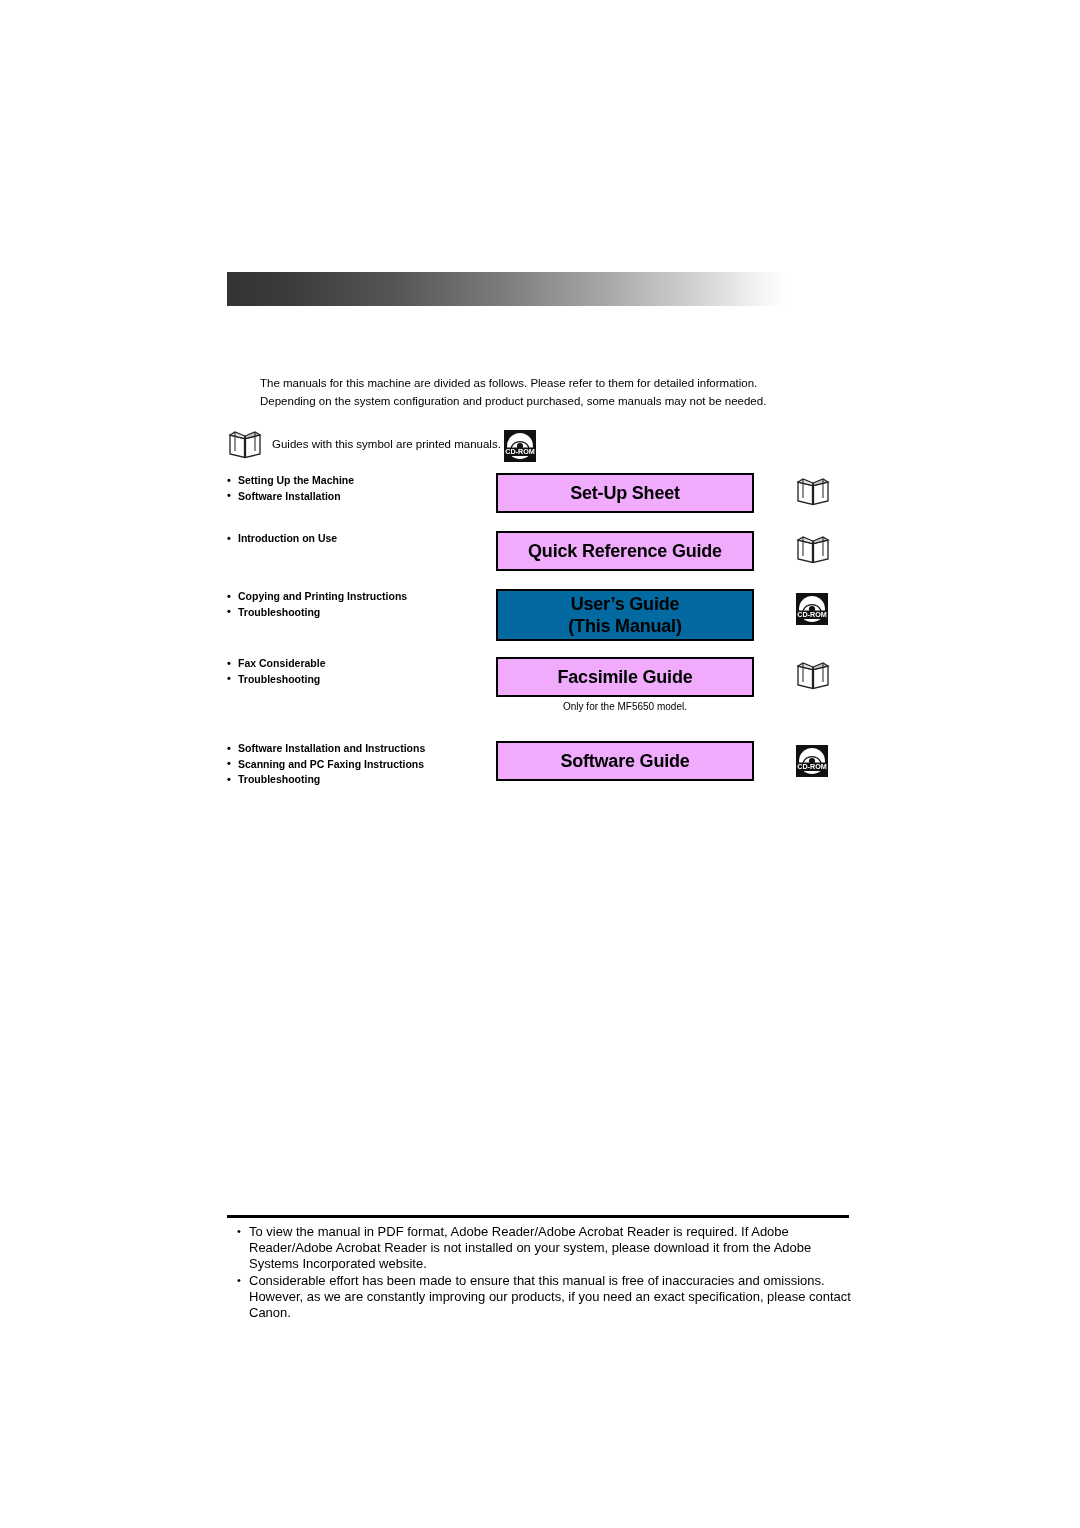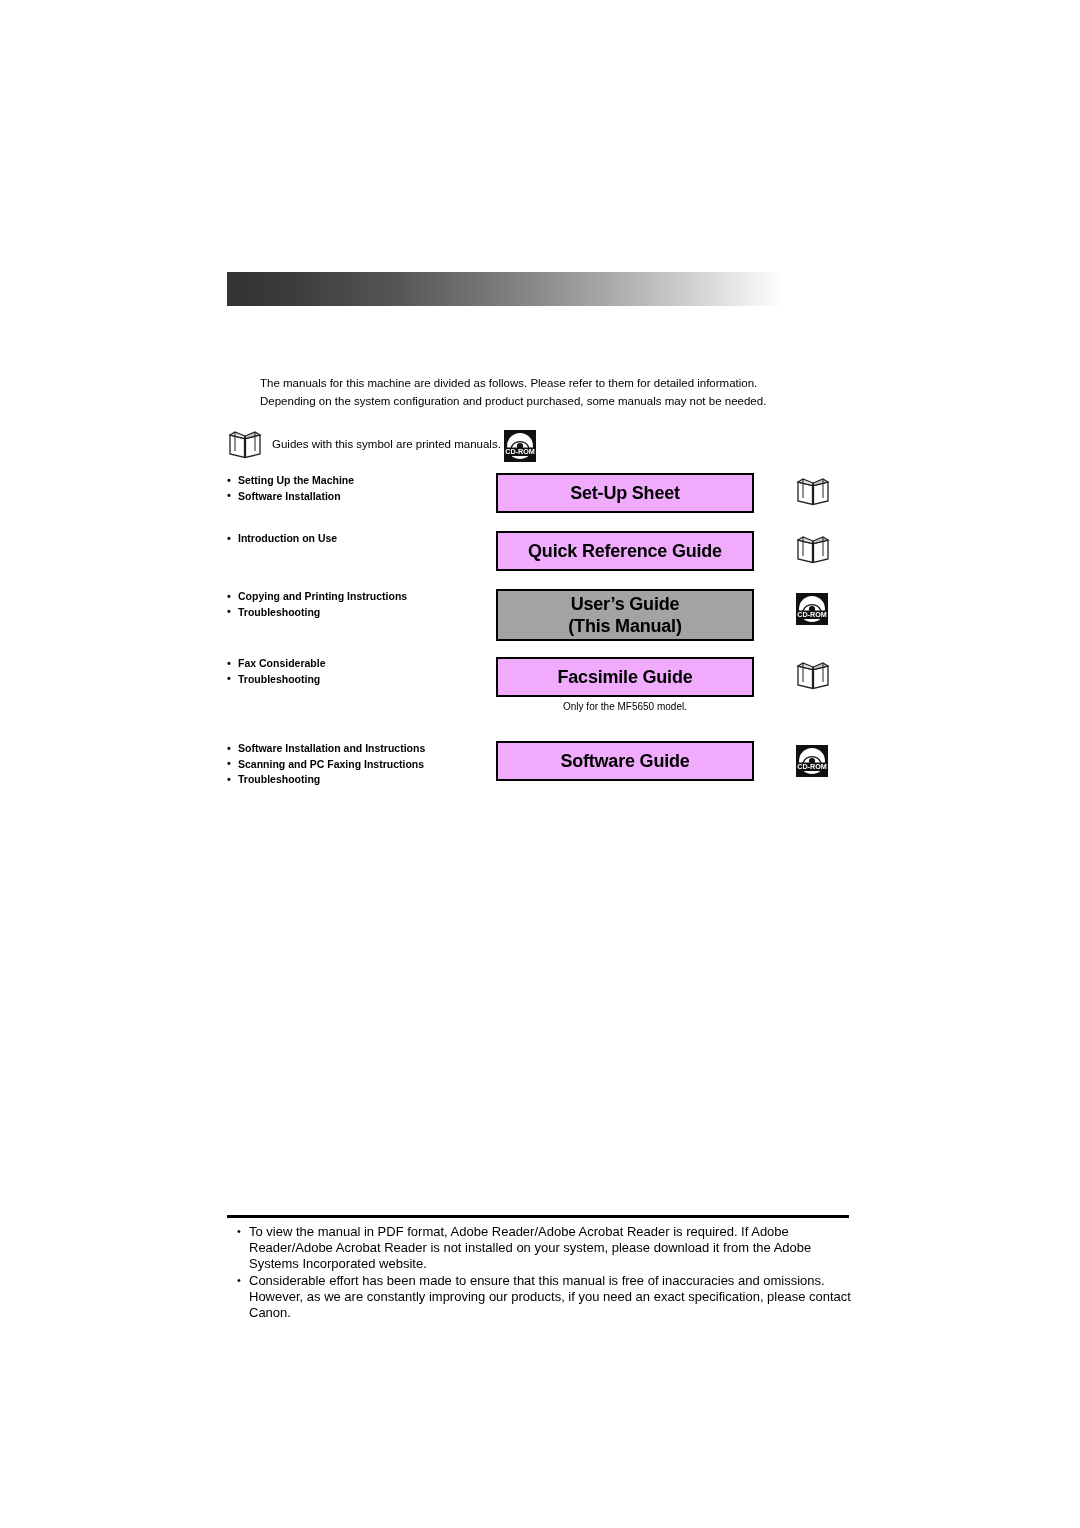--- a/index.html
+++ b/index.html
@@ -164,21 +164,21 @@
     width: 258px;
     height: 40px;
     border: 2px solid #000000;
     background: #f0abfc;
     display: flex;
     align-items: center;
     justify-content: center;
     text-align: center;
   }
   .guide-box.tall { height: 52px; }
-  .guide-box.shaded { background: #a3a3a3; }
+  .guide-box.shaded { background: #0369a1; }
 
   .guide-label {
     font-size: 18px;
     font-weight: bold;
     line-height: 22px;
     letter-spacing: -0.2px;
   }
 
   .guide-icon {
     position: absolute;

